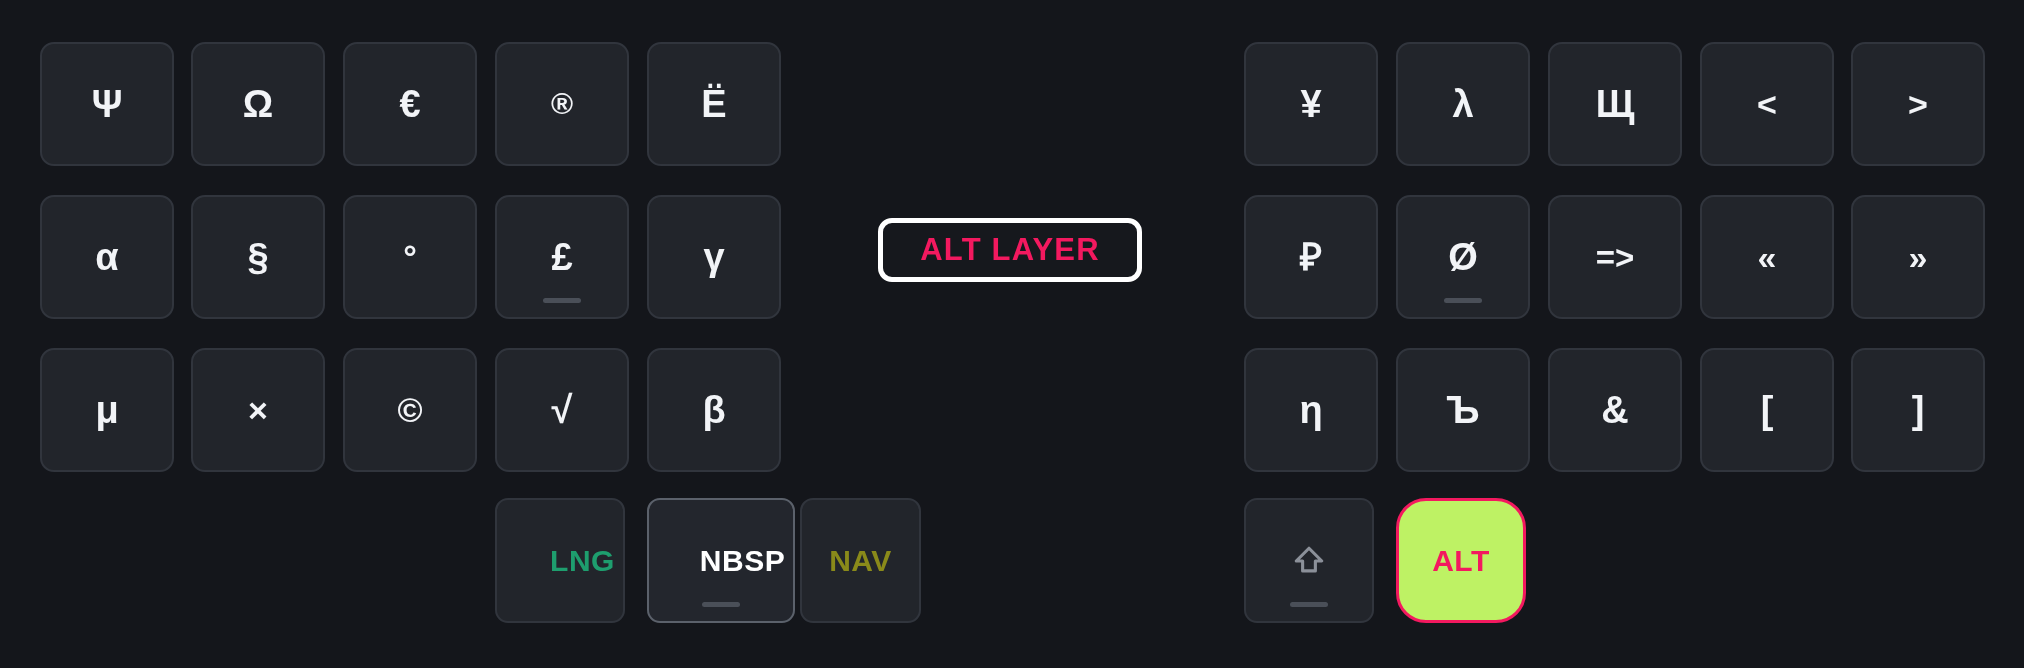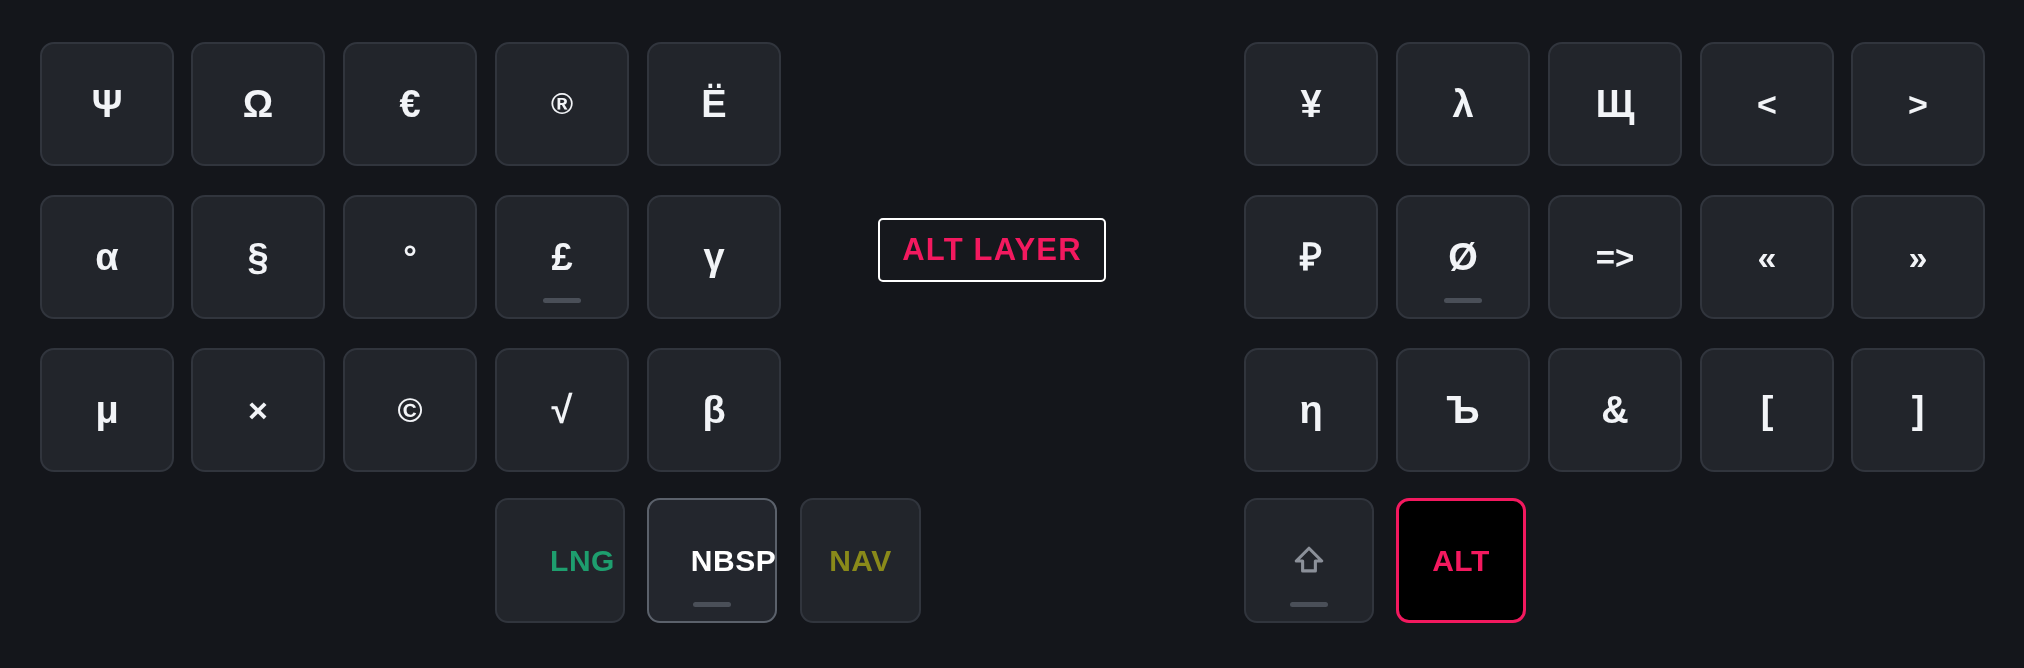--- a/index.html
+++ b/index.html
@@ -57,39 +57,40 @@
   
   .key.hl {
     border-color: #5b616b;
     background: #23262d;
   }
 
   
   .key.accent {
     border-color: #f3195f;
     border-width: 3px;
-    background: #000000;
+    background: #bef264;
+    border-radius: 30px;
   }
 
   
   .lbl-mod {
     font-size: 30px;
     font-weight: 700;
     letter-spacing: 0.5px;
   }
 
   
   #layer-badge {
     position: absolute;
     left: 878px;
     top: 218px;
-    width: 228px;
+    width: 264px;
     height: 64px;
-    border: 2px solid #ffffff;
-    border-radius: 5px;
+    border: 5px solid #ffffff;
+    border-radius: 14px;
     background: #16181d;
     display: flex;
     align-items: center;
     justify-content: center;
   }
   #layer-badge .txt {
     color: #f3195f;
     font-size: 31px;
     font-weight: 700;
     letter-spacing: 1.2px;
@@ -152,21 +153,21 @@
   <div class="key" style="left:495px;top:348px;width:134px;height:124px;">
     <span>√</span>
   </div>
   <div class="key" style="left:647px;top:348px;width:134px;height:124px;">
     <span>β</span>
   </div>
 
   <div class="key modwide" style="left:495px;top:498px;width:130px;height:125px;padding-left:45px;">
     <span class="lbl-mod" style="color:#1e9e6e;">LNG</span>
   </div>
-  <div class="key modwide hl" style="left:647px;top:498px;width:130px;height:125px;padding-left:43px;">
+  <div class="key modwide hl" style="left:647px;top:498px;width:148px;height:125px;padding-left:43px;">
     <span class="lbl-mod" style="color:#ffffff;">NBSP</span>
     <span class="hbar"></span>
   </div>
   <div class="key modwide" style="left:800px;top:498px;width:121px;height:125px;">
     <span class="lbl-mod" style="color:#8a8a1a;">NAV</span>
   </div>
 
   <div id="layer-badge">
     <span class="txt">ALT LAYER</span>
   </div>

